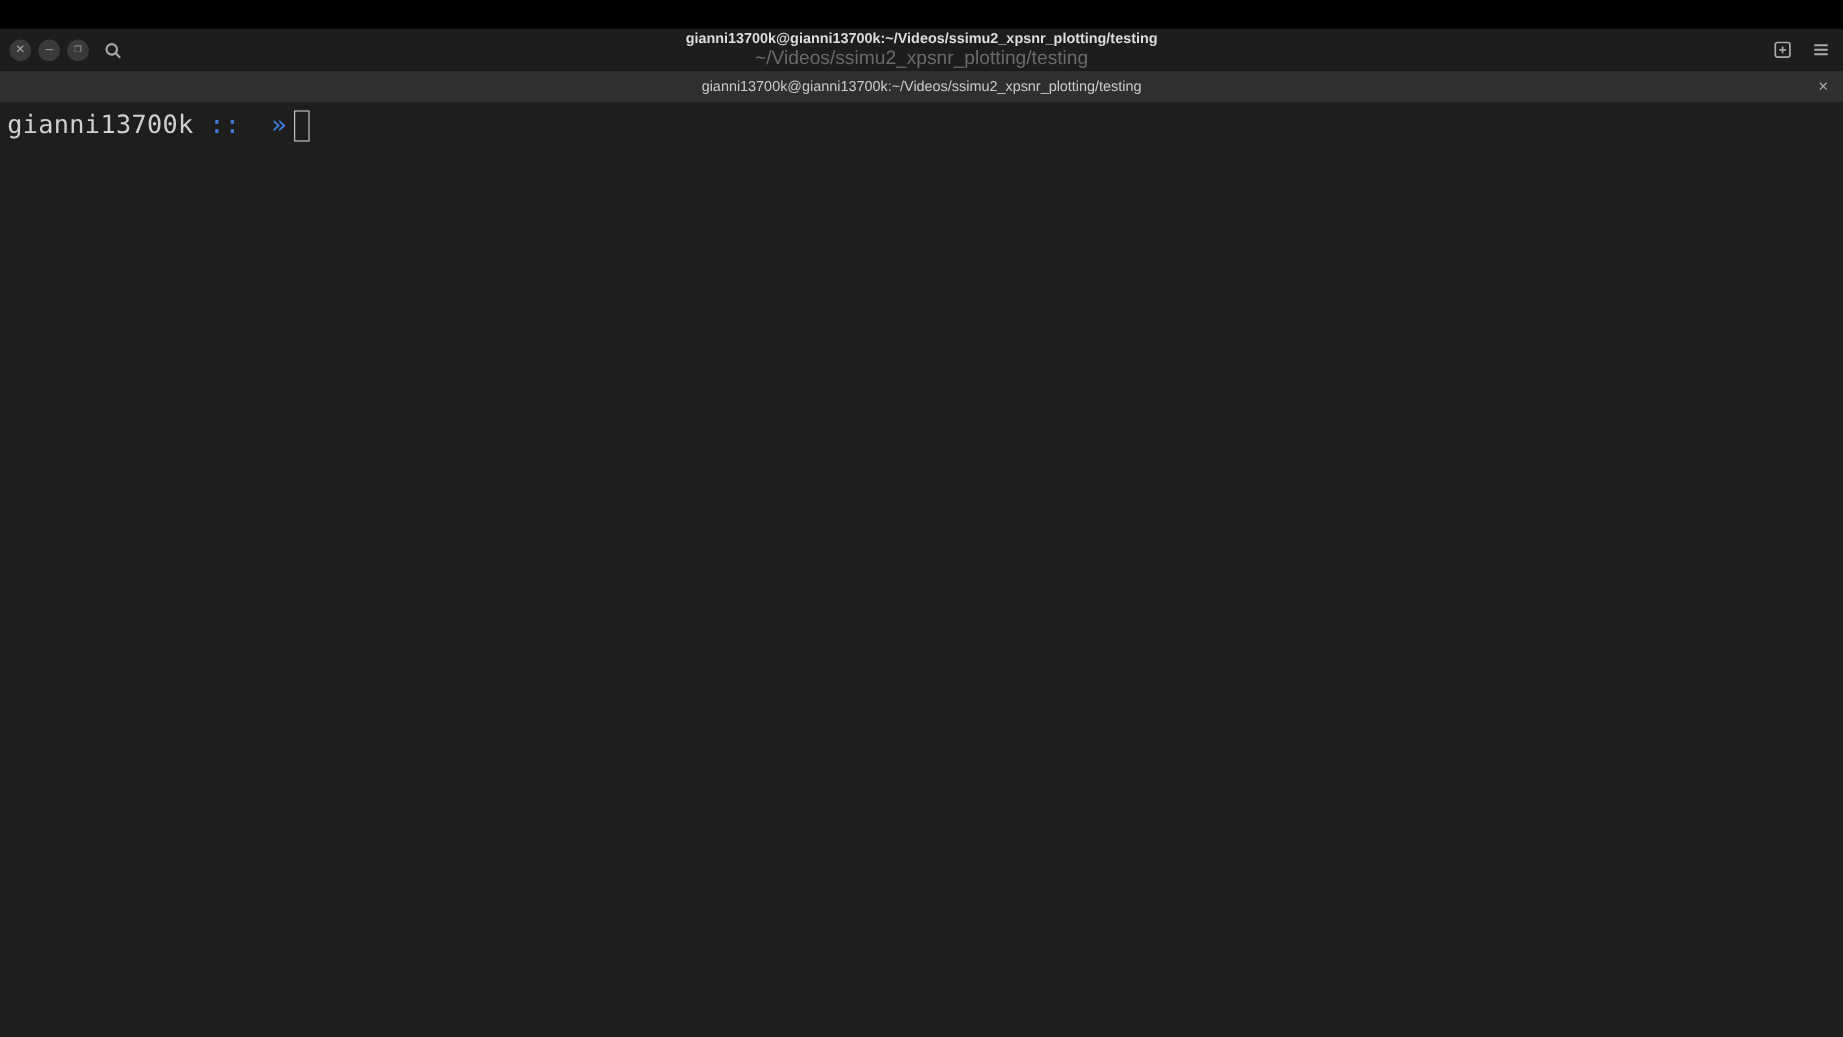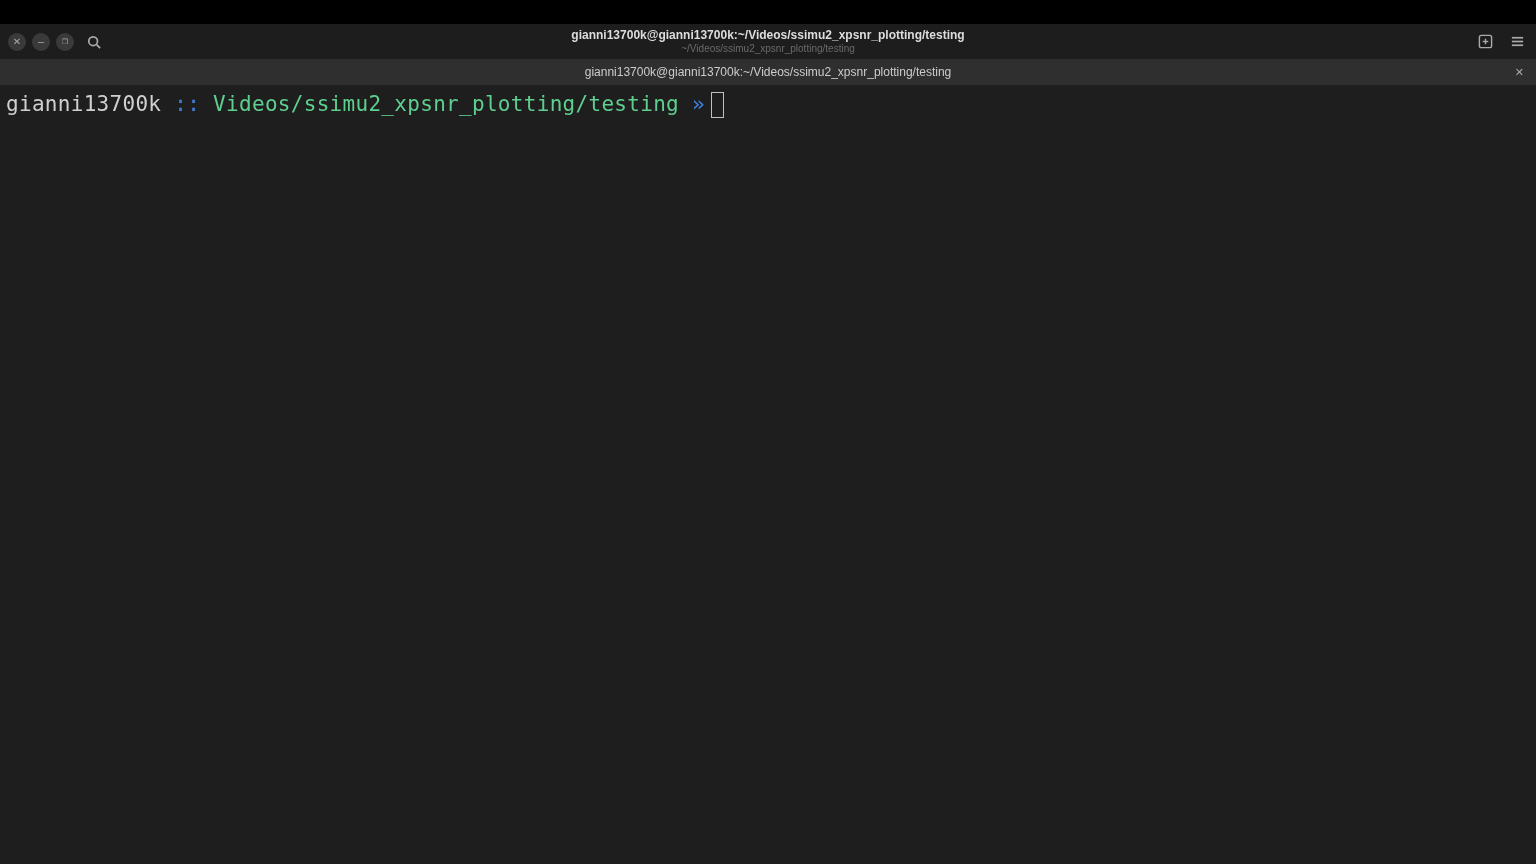--- a/index.html
+++ b/index.html
@@ -64,21 +64,21 @@
       text-align: center;
       line-height: 1.2;
     }
     .header-title {
       color: #ddd;
       font-size: 12px;
       font-weight: 600;
     }
     .header-subtitle {
       color: #6a6a6a;
-      font-size: 10px;
+      font-size: 16px;
     }
     .header-right {
       margin-left: auto;
       display: flex;
       gap: 10px;
       align-items: center;
     }
     .icon-btn {
       width: 22px;
       height: 22px;
@@ -192,17 +192,16 @@
     <span class="tab-close">
       <span>✕</span>
     </span>
   </div>
 </div>
 
 <div class="terminal">
   <div class="prompt-line">
     <span class="user">gianni13700k</span>
     <span class="sep"> :: </span>
-    <span class="path">Videos/ssimu2_xpsnr_plotting/testing</span>
     <span class="arrow"> »</span>
     <span class="cursor"></span>
   </div>
 </div>
 
 </body></html>

